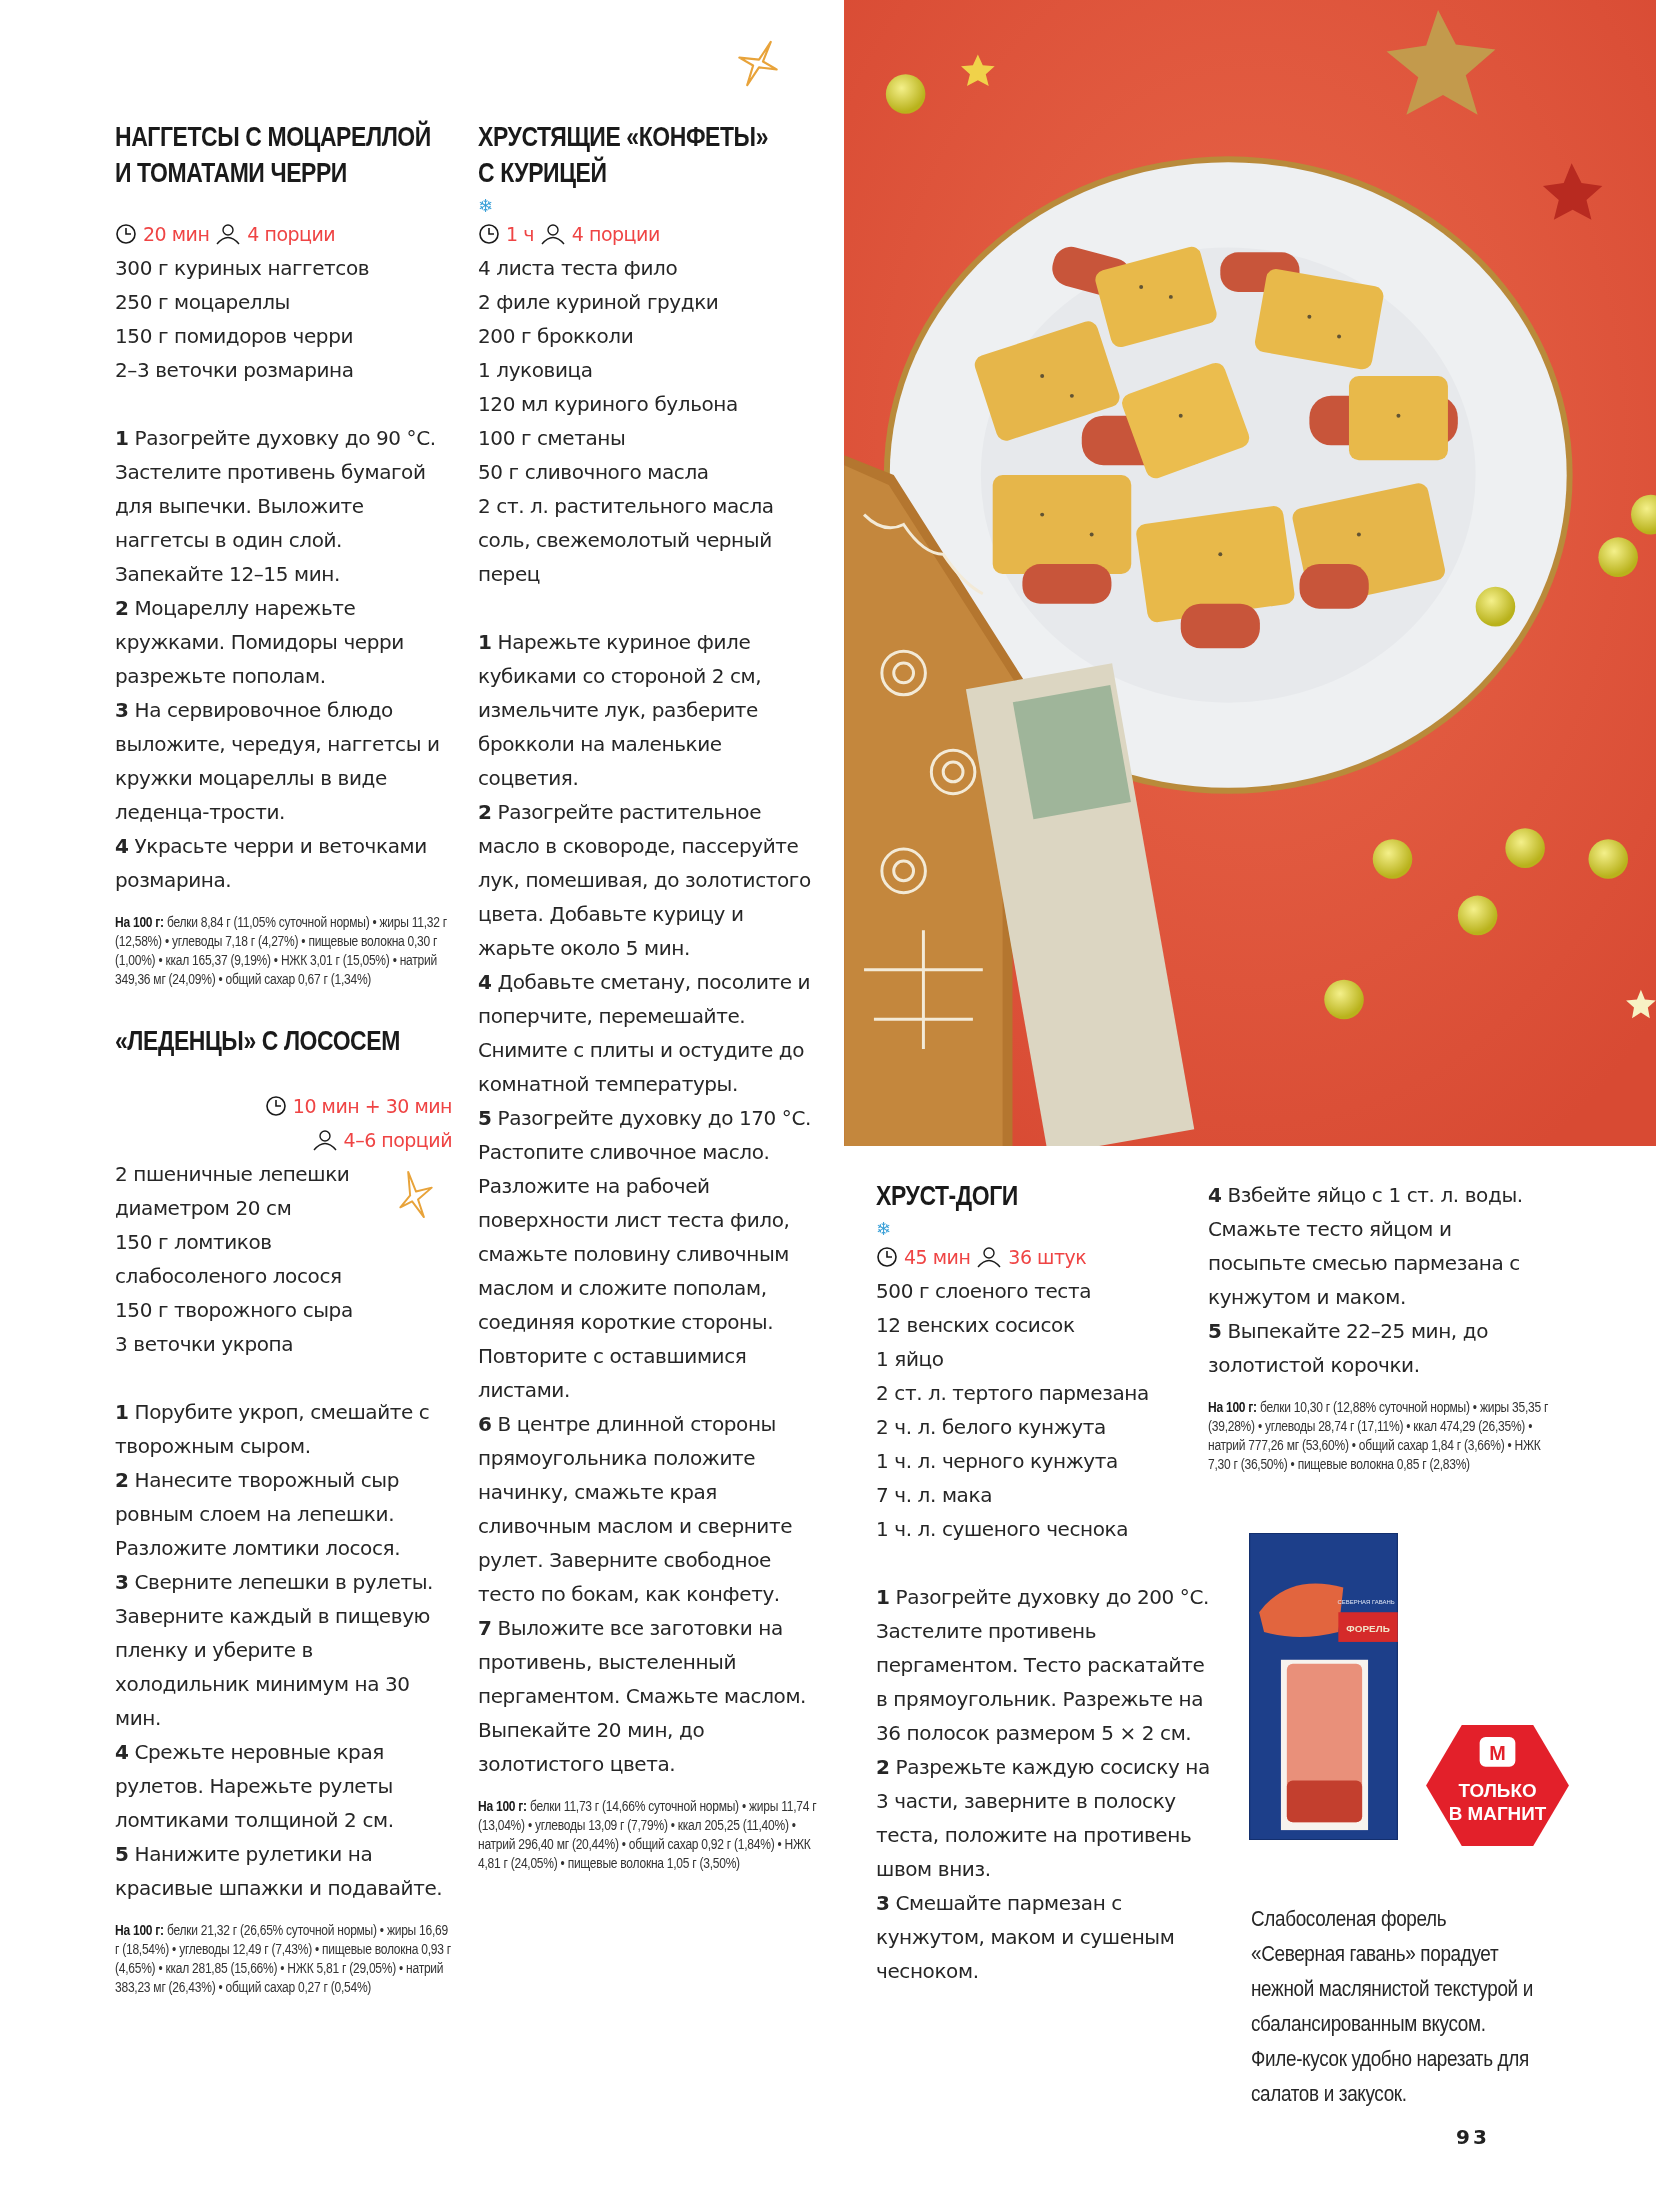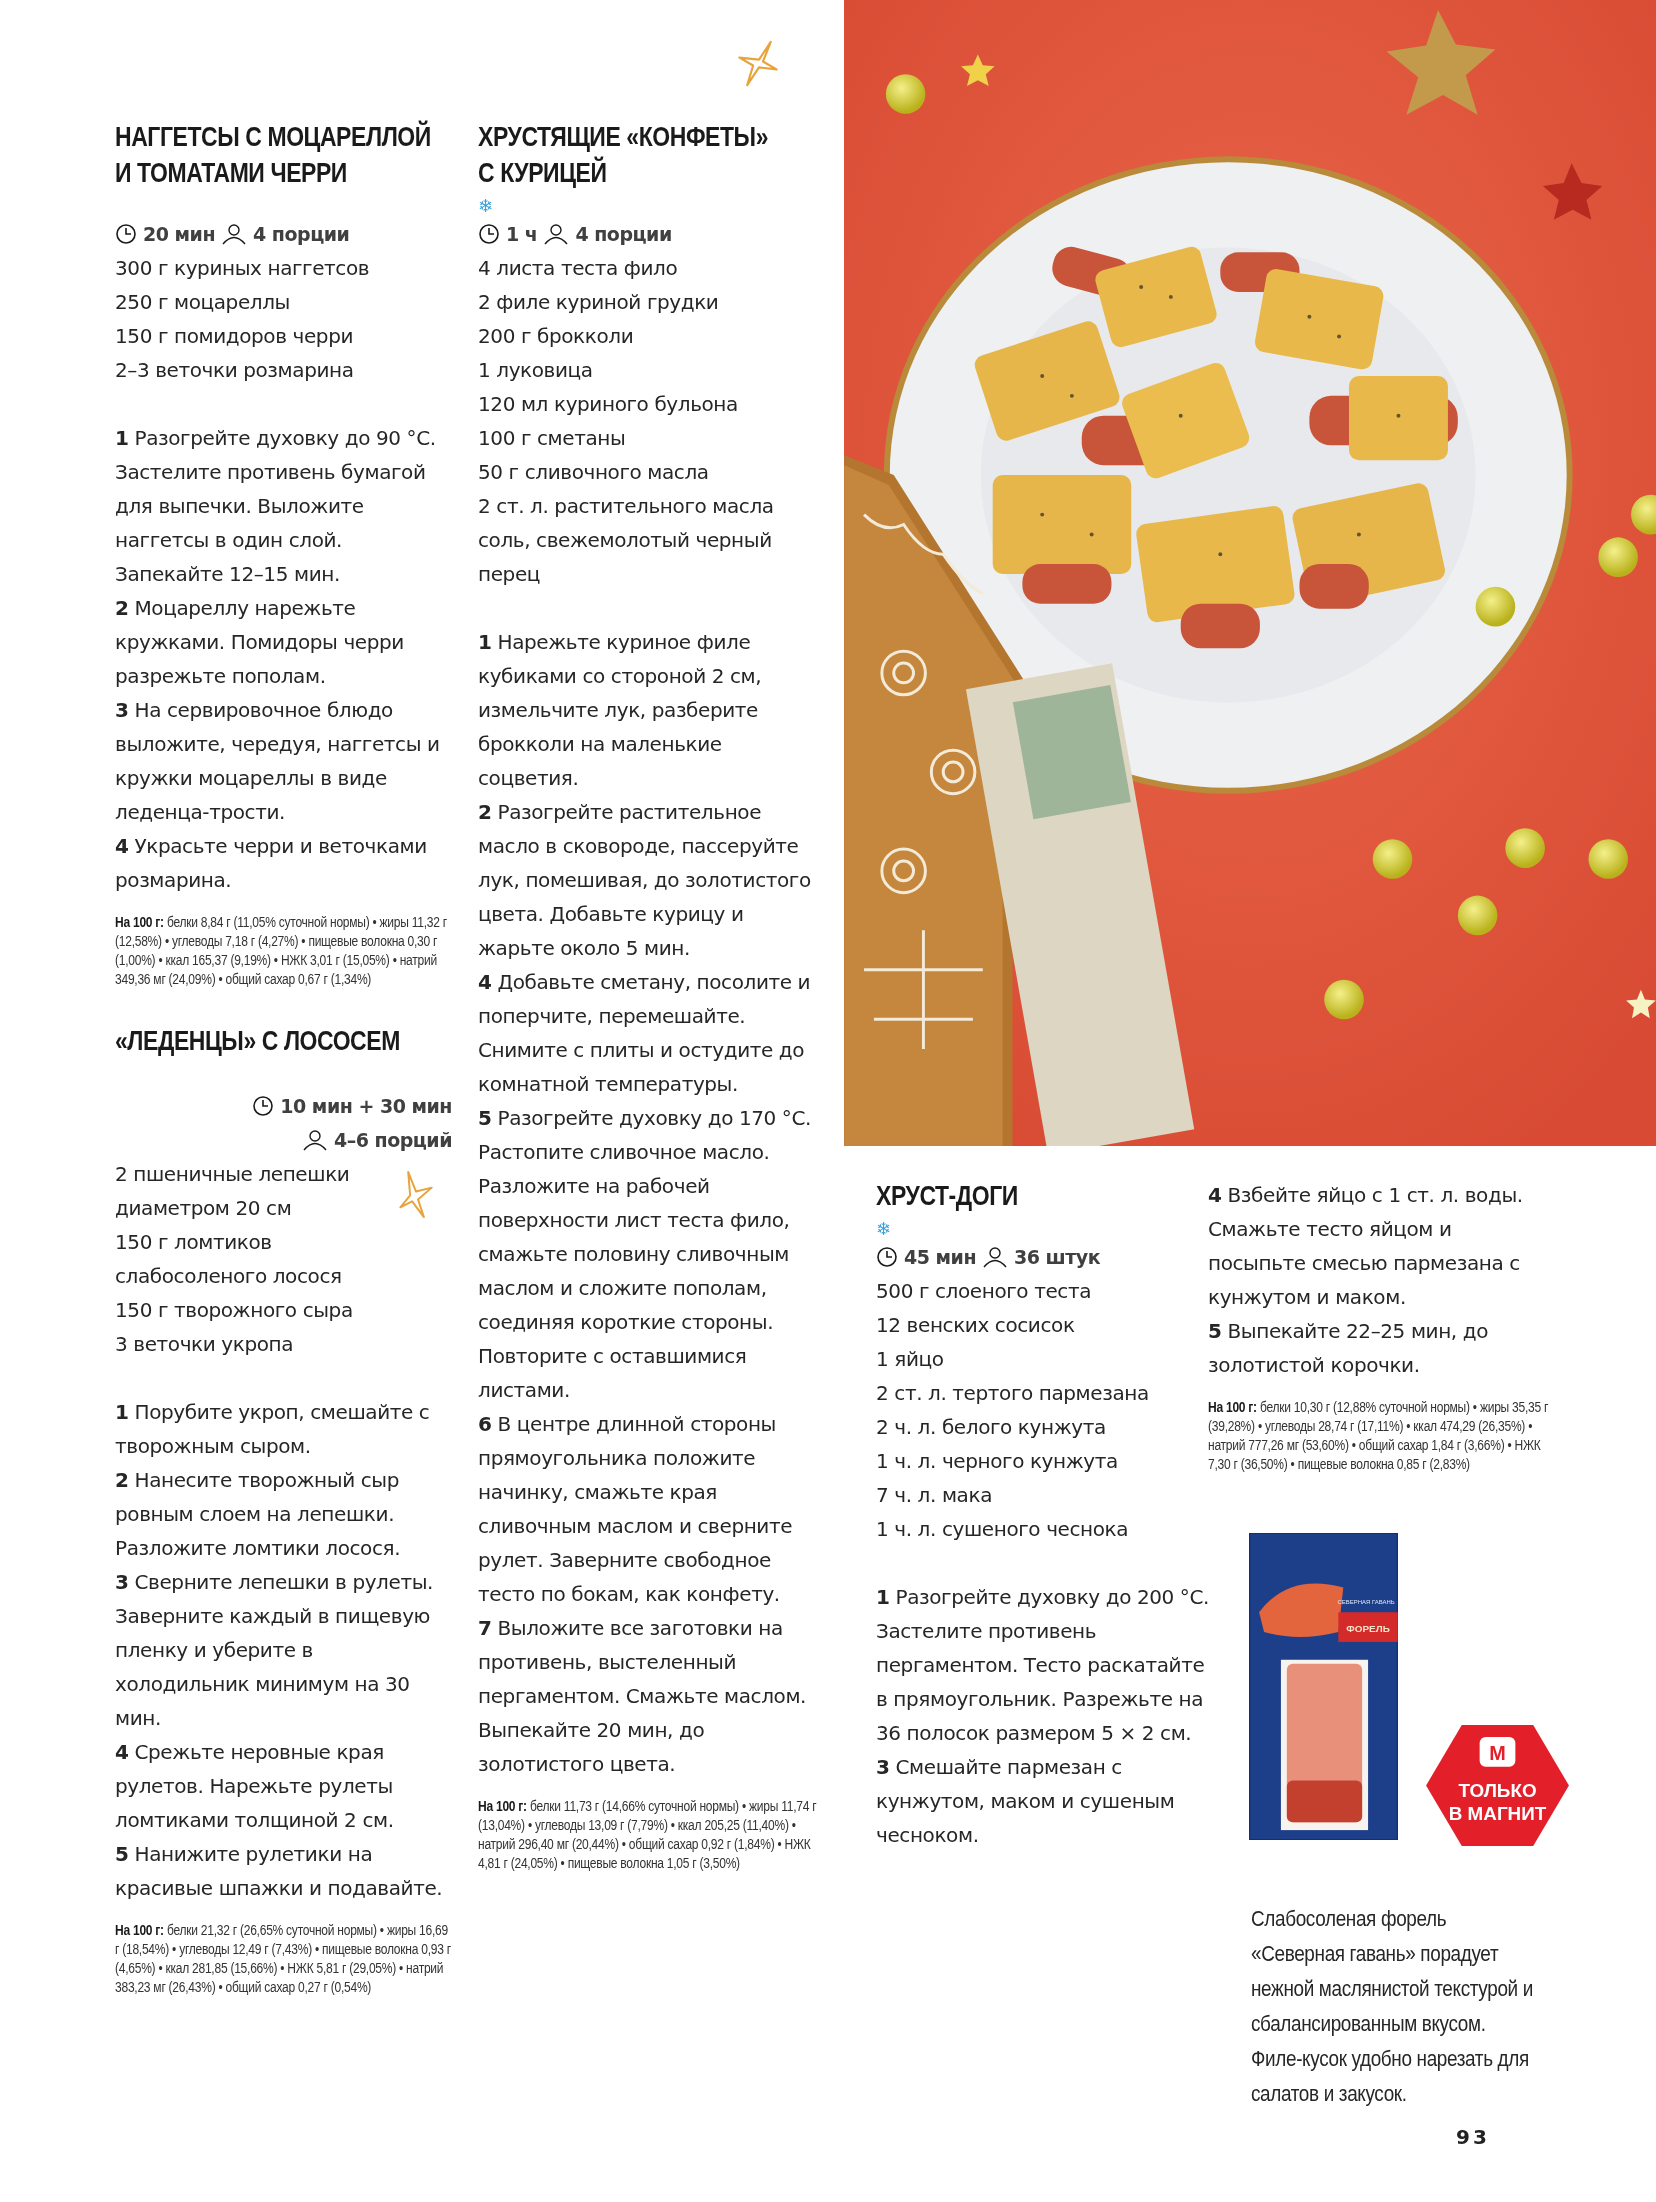--- a/index.html
+++ b/index.html
@@ -19,22 +19,22 @@
     line-height: 36px;
     letter-spacing: -0.5px;
     transform: scaleX(0.82);
     transform-origin: left top;
     white-space: nowrap;
     color: #1a1a1a;
   }
   .snow { color: #3aa0d8; font-size: 18px; line-height: 22px; height: 22px; display: block; margin-top: 4px; }
   .meta {
     display: flex; align-items: center; gap: 6px;
-    font-family: "DejaVu Sans", sans-serif; font-weight: 700; font-size: 19px;
-    line-height: 34px; letter-spacing: -0.5px; color: #404040;
+    font-family: "DejaVu Sans", sans-serif; font-weight: 400; font-size: 19px;
+    line-height: 34px; letter-spacing: -0.5px; color: #ef4444;
   }
   .meta-line { display: flex; align-items: center; gap: 6px; }
   .ico { display: inline-block; width: 22px; height: 22px; }
   .body-text {
     font-family: "DejaVu Sans", sans-serif;
     font-size: 20px; line-height: 34px; letter-spacing: -0.4px; color: #262626;
   }
   .ingredients { }
   .ingredients div { white-space: nowrap; }
   .steps { margin-top: 34px; }
@@ -300,20 +300,21 @@
     <div>12 венских сосисок</div>
     <div>1 яйцо</div>
     <div>2 ст. л. тертого пармезана</div>
     <div>2 ч. л. белого кунжута</div>
     <div>1 ч. л. черного кунжута</div>
     <div>7 ч. л. мака</div>
     <div>1 ч. л. сушеного чеснока</div>
   </div>
   <div class="body-text steps">
     <p><b>1</b> <span>Разогрейте духовку до 200 °С. Застелите противень пергаментом. Тесто раскатайте в прямоугольник. Разрежьте на 36 полосок размером 5 × 2 см.</span></p>
+    <p><b>2</b> <span>Разрежьте каждую сосиску на 3 части, заверните в полоску теста, положите на противень швом вниз.</span></p>
     <p><b>3</b> <span>Смешайте пармезан с кунжутом, маком и сушеным чесноком.</span></p>
   </div>
 </div>
 
 <div class="col col4">
   <div class="body-text">
     <p><b>4</b> <span>Взбейте яйцо с 1 ст. л. воды. Смажьте тесто яйцом и посыпьте смесью пармезана с кунжутом и маком.</span></p>
     <p><b>5</b> <span>Выпекайте 22–25 мин, до золотистой корочки.</span></p>
   </div>
   <div class="nutri"><b>На 100 г:</b> <span>белки 10,30 г (12,88% суточной нормы) • жиры 35,35 г (39,28%) • углеводы 28,74 г (17,11%) • ккал 474,29 (26,35%) • натрий 777,26 мг (53,60%) • общий сахар 1,84 г (3,66%) • НЖК 7,30 г (36,50%) • пищевые волокна 0,85 г (2,83%)</span></div>

